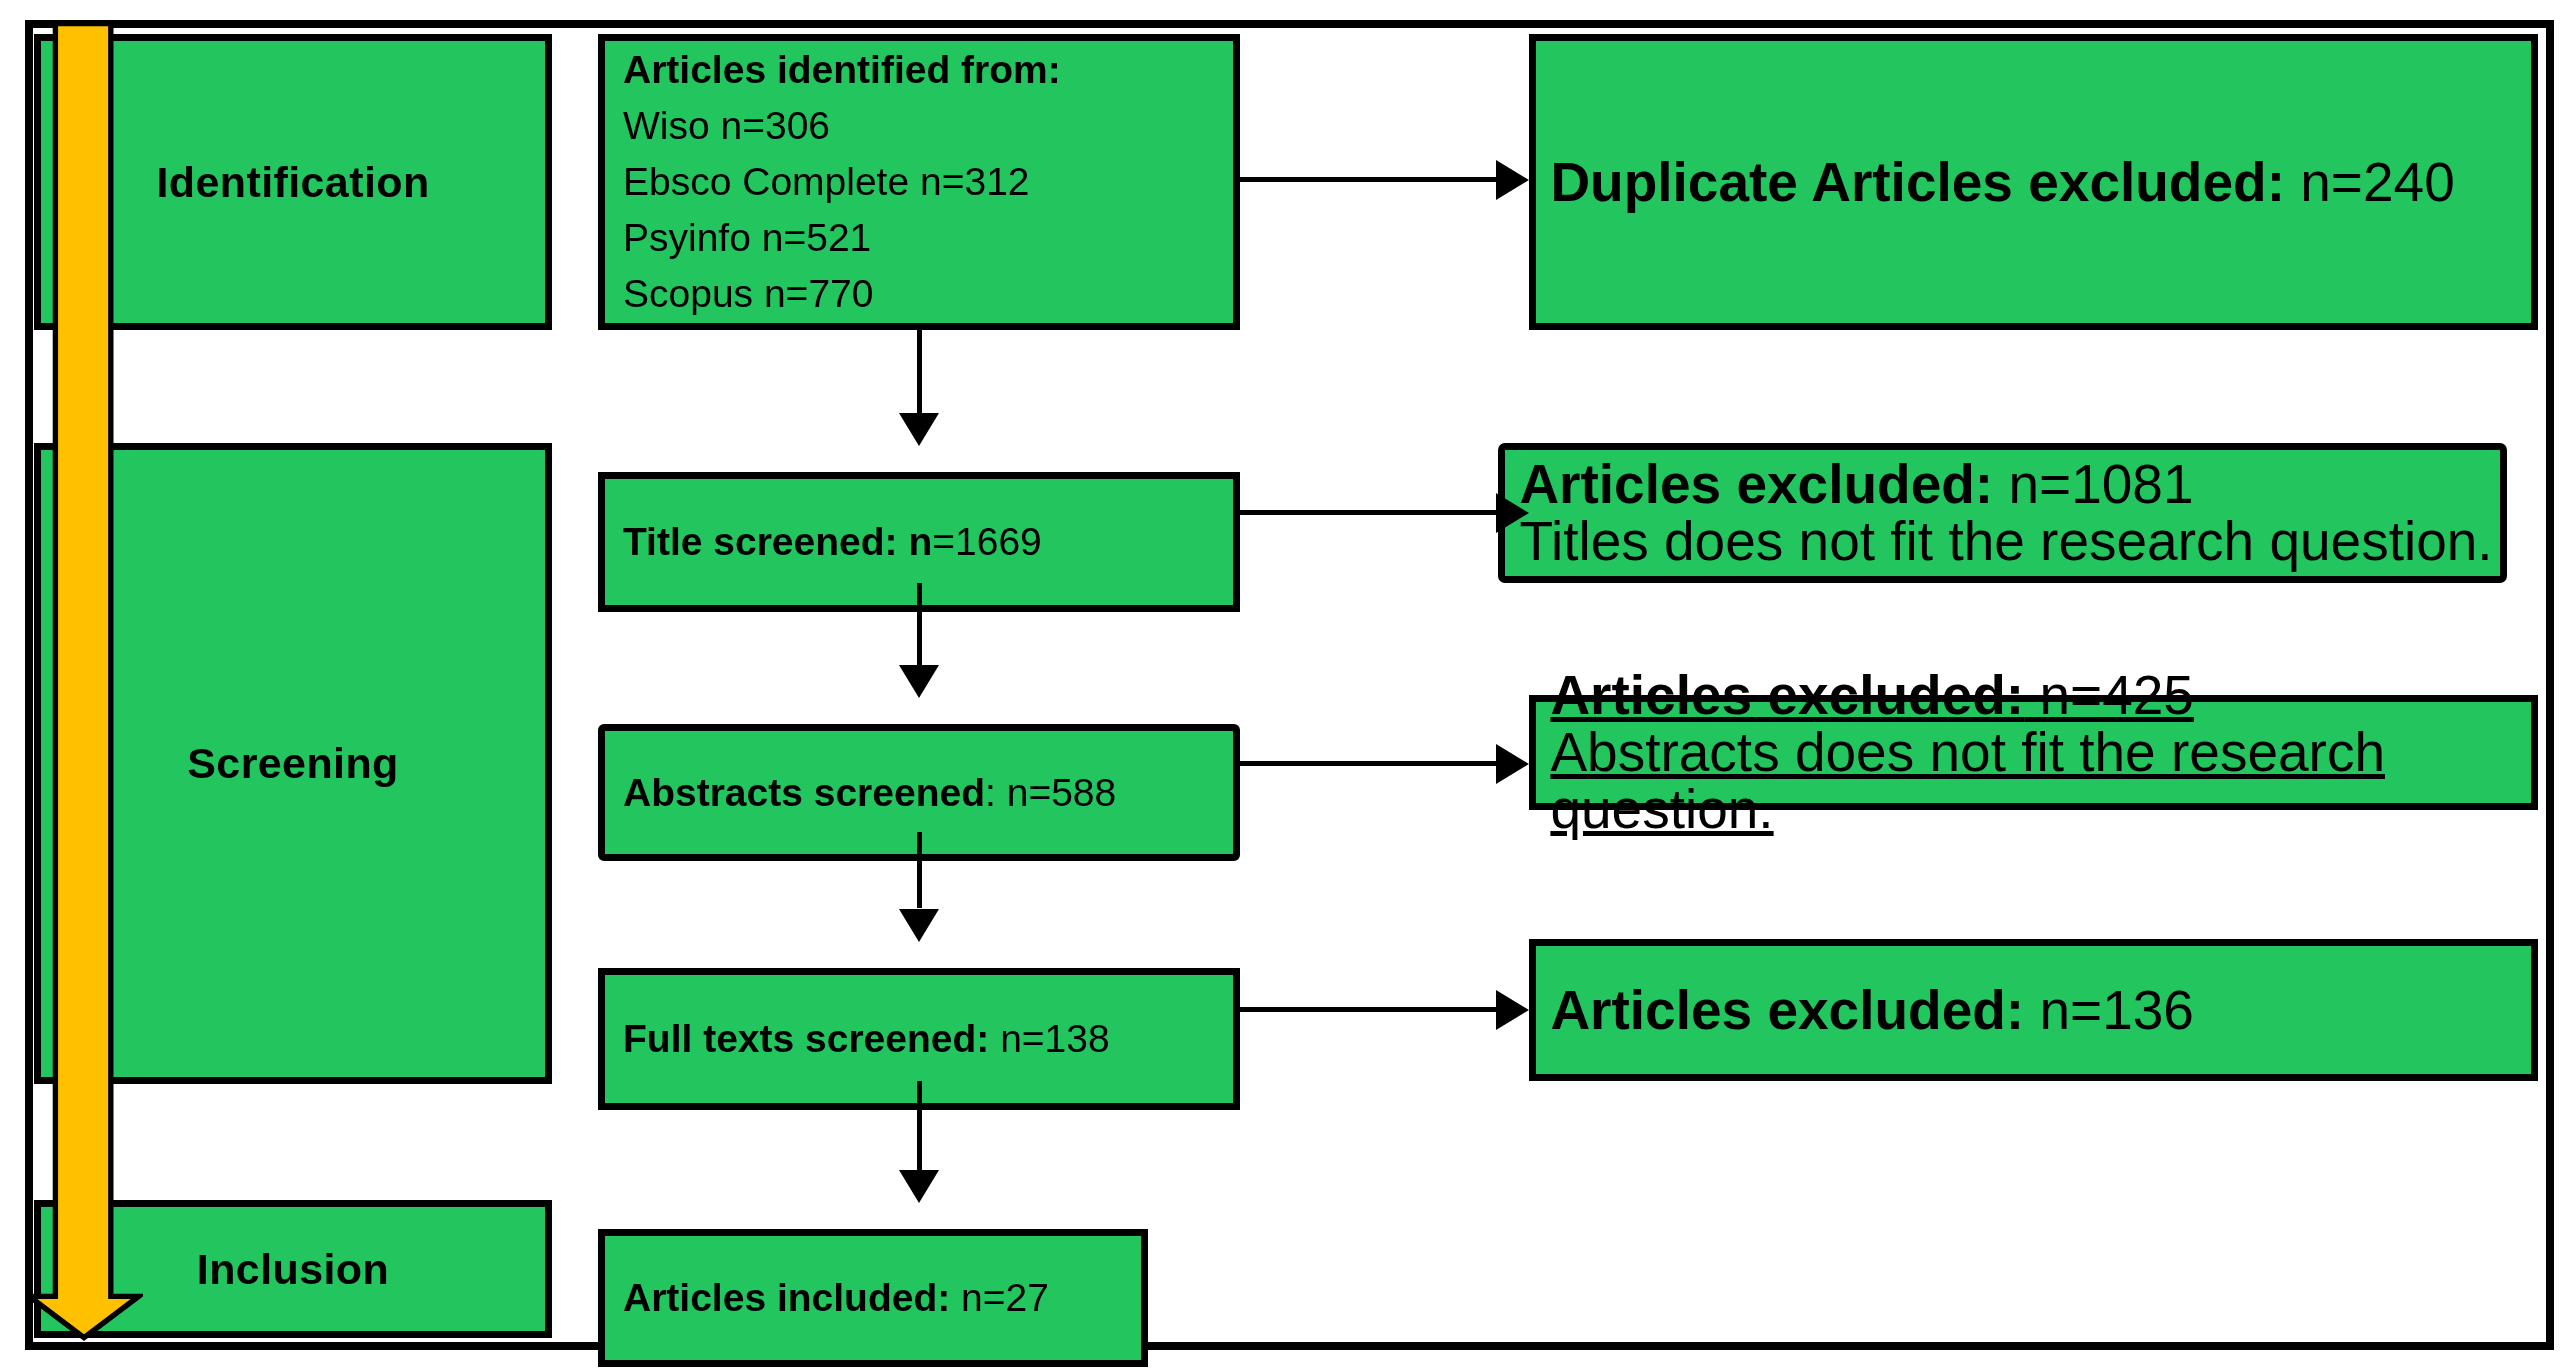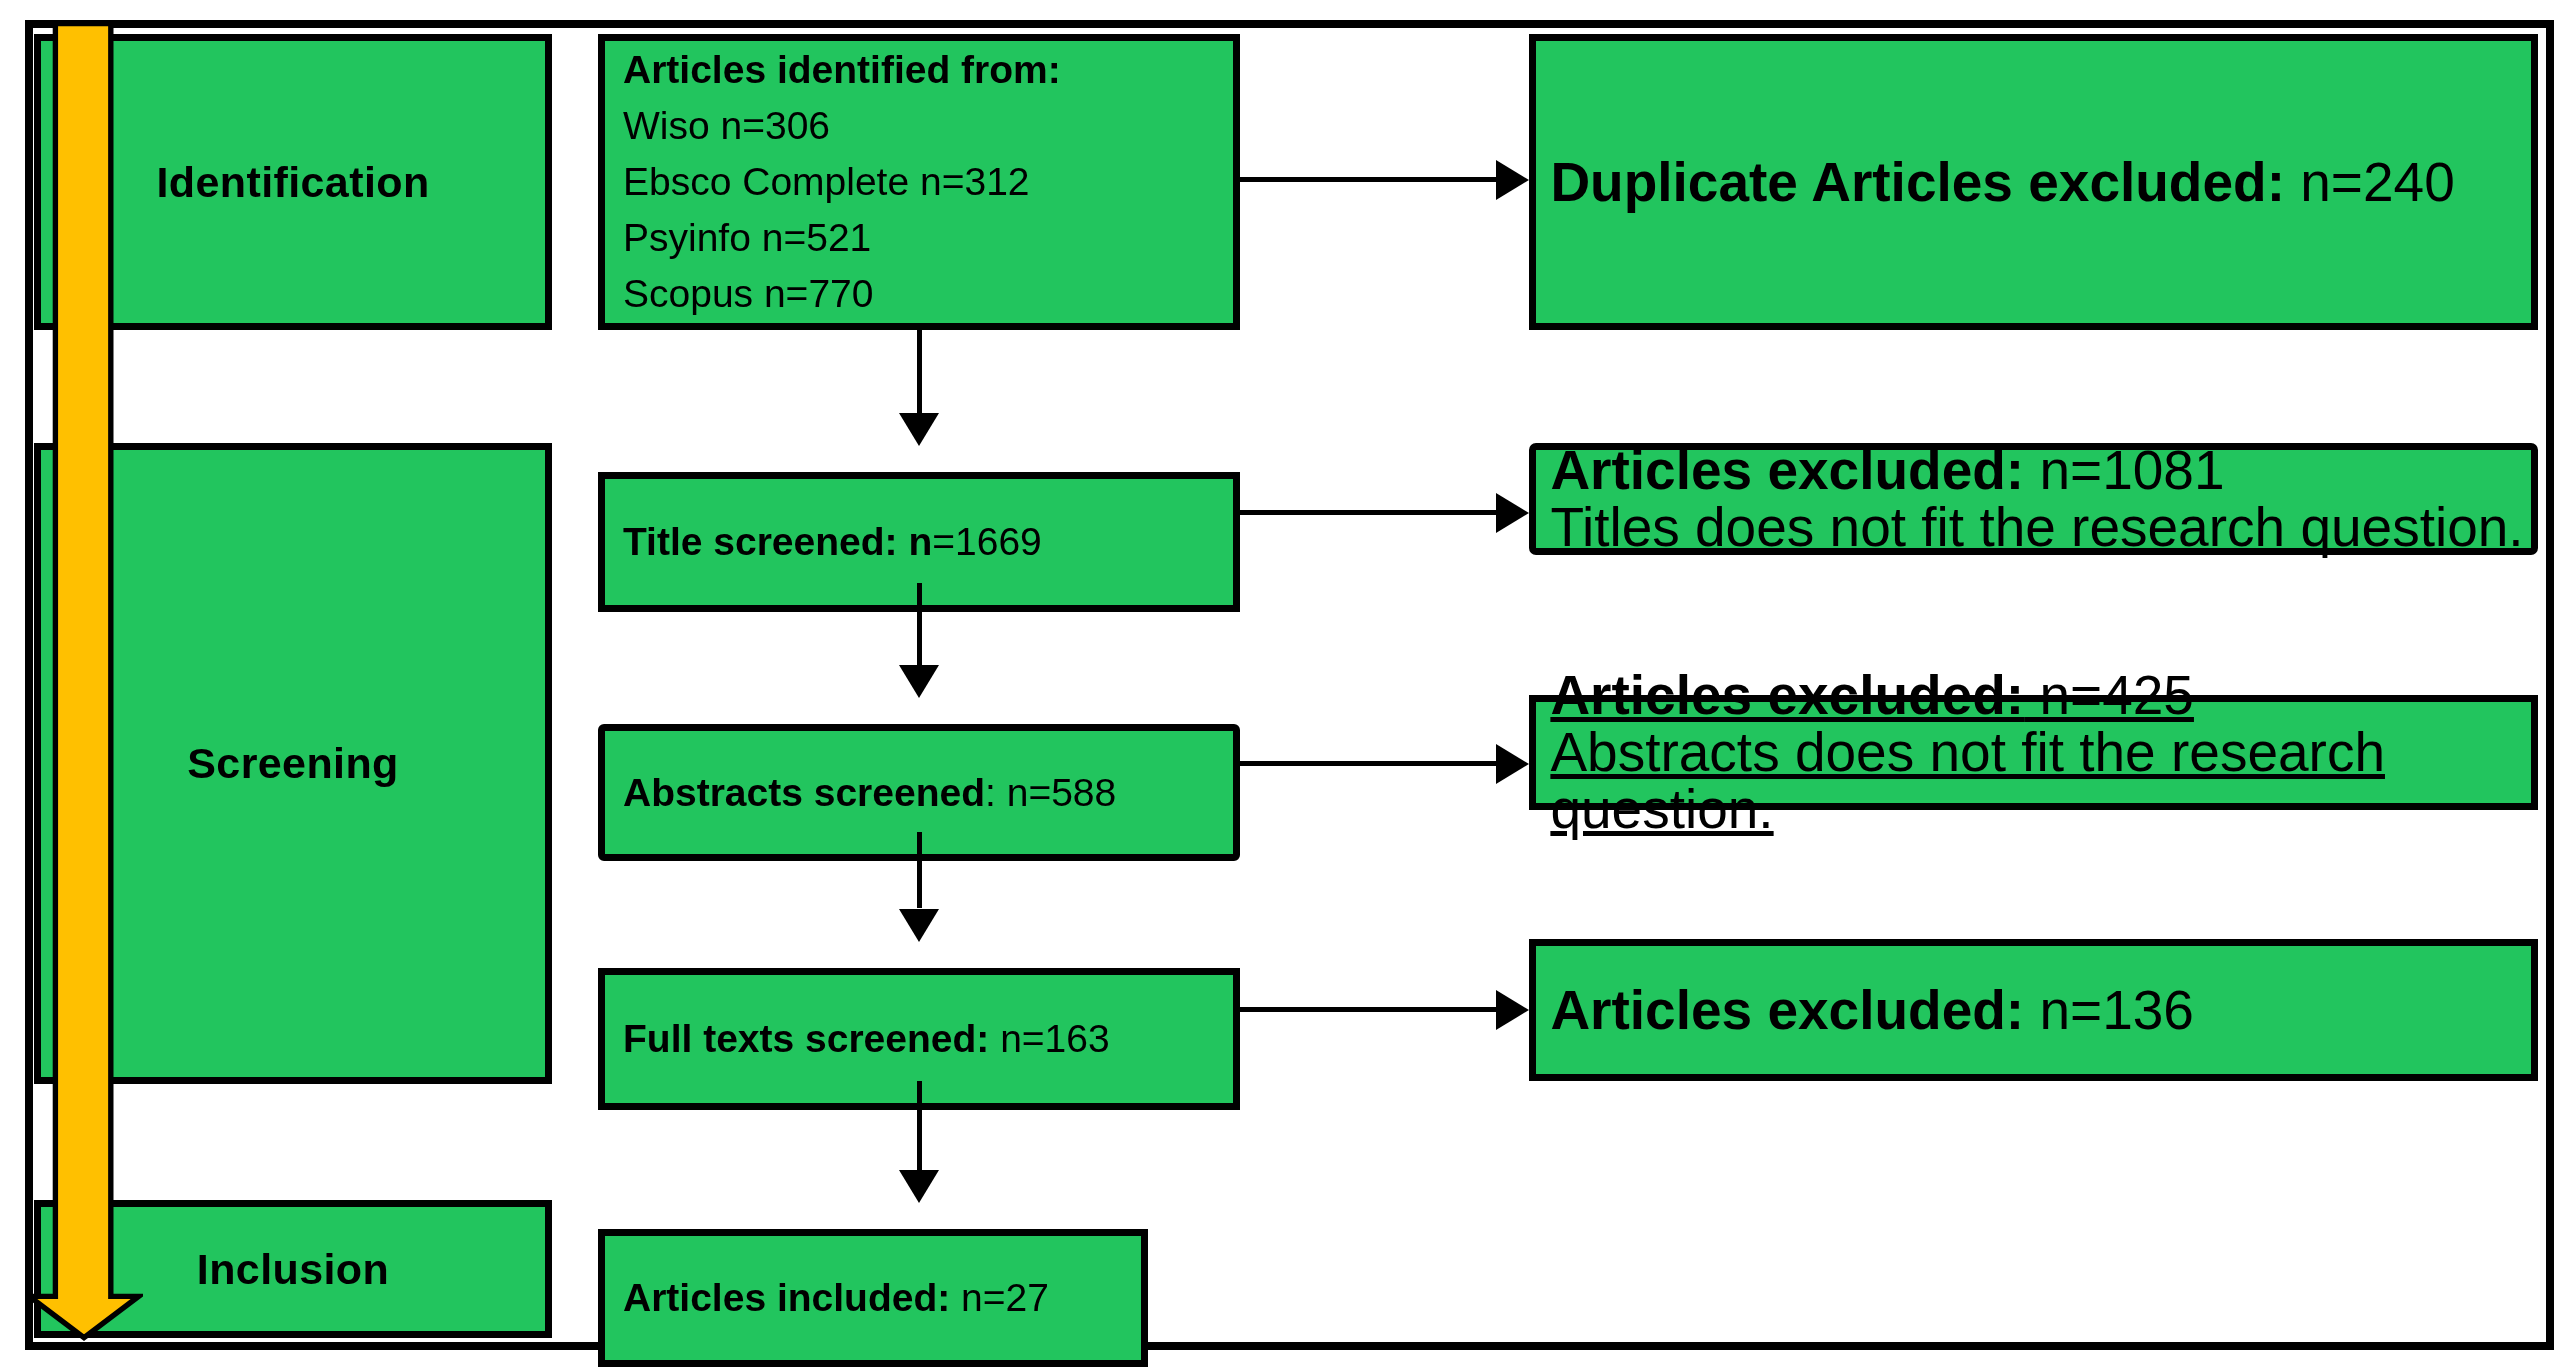--- a/index.html
+++ b/index.html
@@ -79,32 +79,32 @@
 
   <div class="box mid-box mid-single" style="left:598px;top:443px;width:642px;height:140px;">
     <div><span class="b">Title screened: n</span><span>=1669</span></div>
   </div>
 
   <div class="box mid-box mid-single" style="left:598px;top:695px;width:642px;height:137px;border-radius:6px;">
     <div><span class="b">Abstracts screened</span><span>: n=588</span></div>
   </div>
 
   <div class="box mid-box mid-single" style="left:598px;top:939px;width:642px;height:142px;">
-    <div><span class="b">Full texts screened:</span><span> n=163</span></div>
+    <div><span class="b">Full texts screened:</span><span> n=138</span></div>
   </div>
 
   <div class="box mid-box mid-single" style="left:598px;top:1200px;width:550px;height:138px;">
     <div><span class="b">Articles included:</span><span> n=27</span></div>
   </div>
 
   <div class="box right-box" style="left:1529px;top:34px;width:1009px;height:296px;">
     <div><span class="b">Duplicate Articles excluded:</span><span> n=240</span></div>
   </div>
 
-  <div class="box right-box" style="left:1529px;top:443px;width:1009px;height:112px;border-radius:7px;">
+  <div class="box right-box" style="left:1498px;top:443px;width:1009px;height:140px;border-radius:7px;">
     <div><span class="b">Articles excluded:</span><span> n=1081</span></div>
     <div>Titles does not fit the research question.</div>
   </div>
 
   <div class="box right-box" style="left:1529px;top:695px;width:1009px;height:115px;text-decoration:underline;">
     <div><span class="b">Articles excluded:</span><span> n=425</span></div>
     <div>Abstracts does not fit the research question.</div>
   </div>
 
   <div class="box right-box" style="left:1529px;top:939px;width:1009px;height:142px;">

